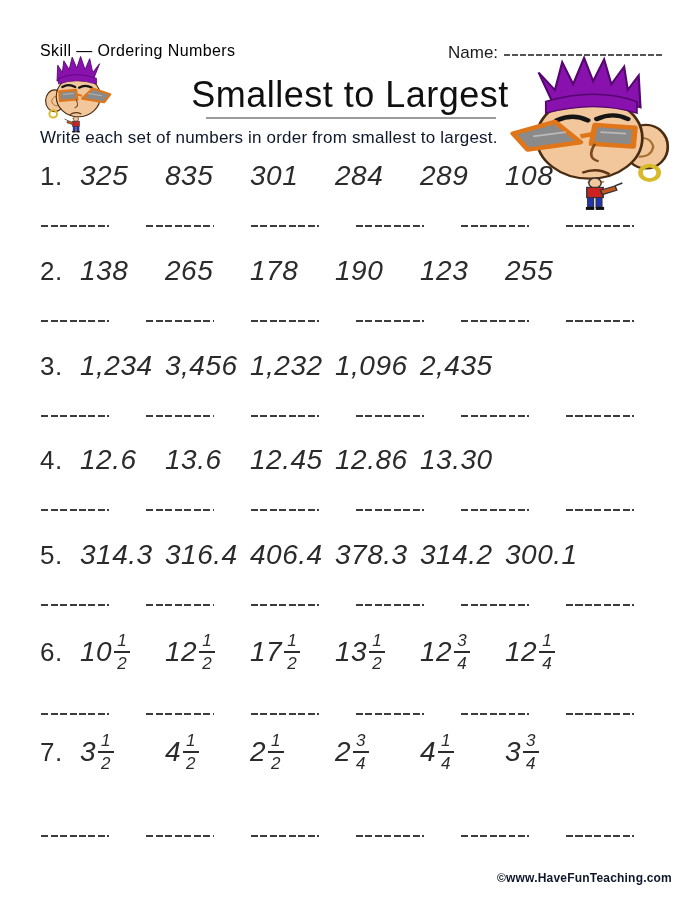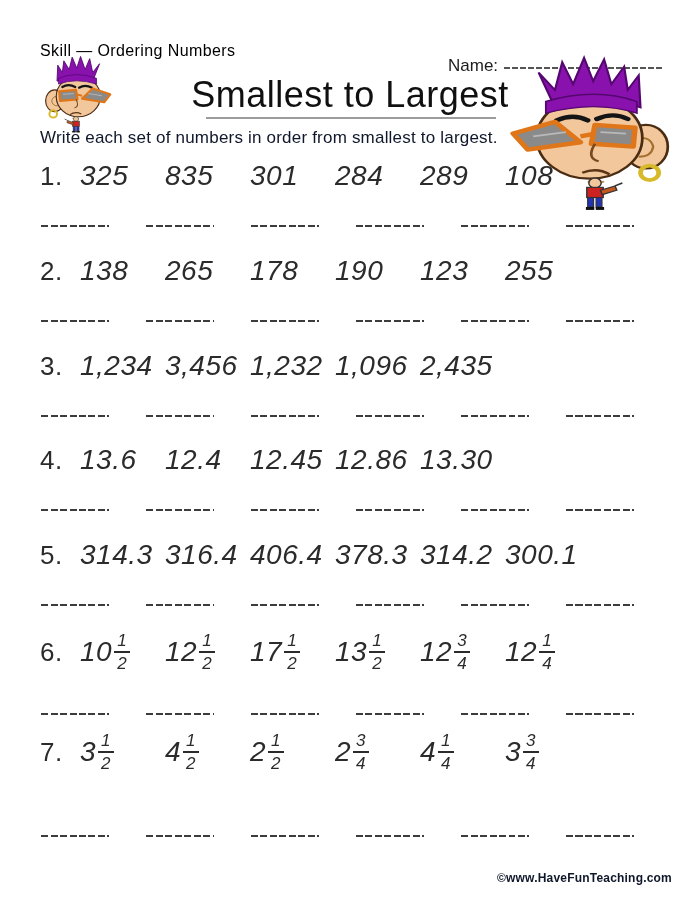--- a/index.html
+++ b/index.html
@@ -1,21 +1,21 @@
 <!DOCTYPE html>
 <html><head>
 <meta charset="utf-8">
 <style>
   html,body{margin:0;padding:0;background:#ffffff;}
   .sheet{
     position:relative;width:700px;height:907px;background:#fff;
     font-family:"Liberation Sans",sans-serif;color:#2b2b2b;overflow:hidden;
   }
   .skill{position:absolute;left:40px;top:42px;font-size:16px;color:#000000;letter-spacing:.4px;}
-  .name-wrap{position:absolute;left:448px;top:56px;font-size:17px;color:#1c1c1c;white-space:nowrap;}
+  .name-wrap{position:absolute;left:448px;top:43px;font-size:17px;color:#1c1c1c;white-space:nowrap;}
   .name-line{display:inline-block;width:158px;height:2px;margin-left:6px;margin-bottom:2px;
     background:repeating-linear-gradient(90deg,#555 0 6px,transparent 6px 8px);}
   .title{position:absolute;left:0;width:700px;top:74px;text-align:center;font-size:36px;color:#101010;letter-spacing:.5px;}
   .title-underline{position:absolute;left:206px;top:117px;width:290px;height:2px;background:#9c9c9c;}
   .instruction{position:absolute;left:40px;top:128px;font-size:17px;color:#0f172a;letter-spacing:.2px;}
   .num-row{
     position:absolute;left:40px;display:grid;grid-template-columns:40px repeat(6,85px);
     align-items:center;font-size:28px;color:#2b2b2b;letter-spacing:.5px;white-space:nowrap;
   }
   .q-label{font-size:26px;}
@@ -134,22 +134,22 @@
       <div class="blank-row" style="top: 415px;">
         <span class="blank"></span>
         <span class="blank"></span>
         <span class="blank"></span>
         <span class="blank"></span>
         <span class="blank"></span>
         <span class="blank"></span>
       </div>
       <div class="num-row" style="top: 444px;">
         <span class="q-label">4.</span>
+        <span class="q-val">12.6</span>
         <span class="q-val">13.6</span>
-        <span class="q-val">12.4</span>
         <span class="q-val">12.45</span>
         <span class="q-val">12.86</span>
         <span class="q-val">13.30</span>
       </div>
       <div class="blank-row" style="top: 509px;">
         <span class="blank"></span>
         <span class="blank"></span>
         <span class="blank"></span>
         <span class="blank"></span>
         <span class="blank"></span>

